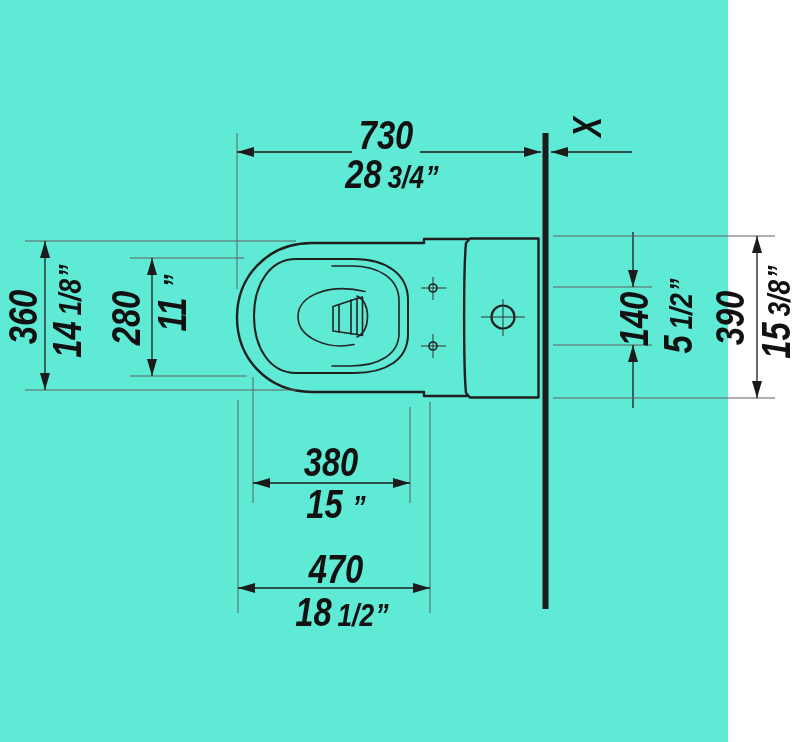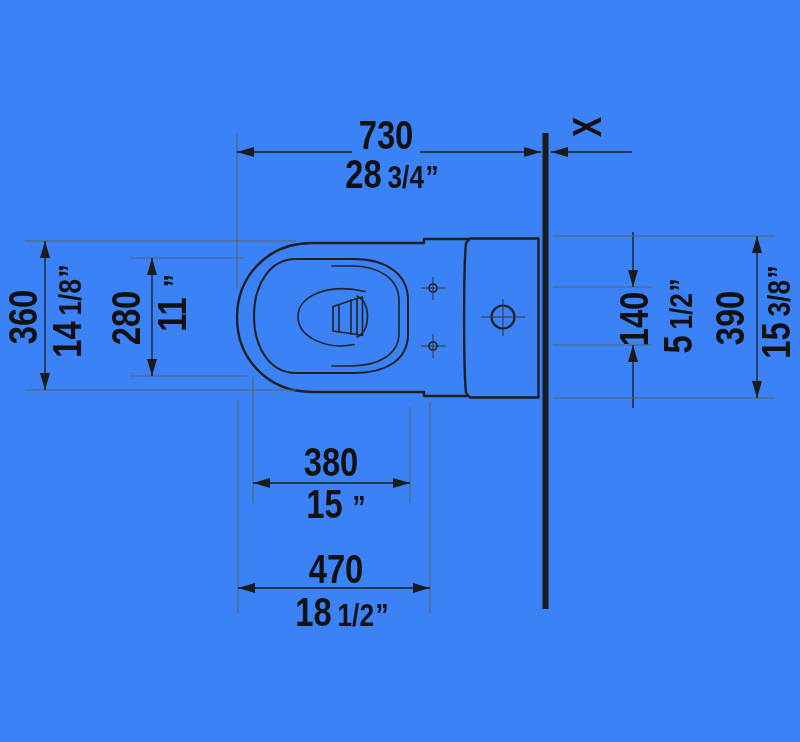--- a/index.html
+++ b/index.html
@@ -1,21 +1,22 @@
 <!DOCTYPE html>
 <html><head>
 <meta charset="utf-8">
 <style>
   html, body { margin: 0; padding: 0; background: #ffffff; }
   .stage {
     position: relative;
-    width: 800px;
+    width: 728px;
     height: 742px;
-    background: #3b82f6;
+    background: #5eead4;
     font-family: "Liberation Sans", sans-serif;
+    font-style: italic;
   }
   svg { display: block; }
   
   .outline  { fill: none; stroke: #1f1f1f; stroke-width: 2.4; stroke-linejoin: round; stroke-linecap: round; }
   .outline2 { fill: none; stroke: #1f1f1f; stroke-width: 2.0; stroke-linejoin: round; stroke-linecap: round; }
   .detail   { fill: none; stroke: #222222; stroke-width: 1.6; stroke-linejoin: round; stroke-linecap: round; }
   .ext      { fill: none; stroke: #5f5f5f; stroke-width: 1; }
   .dim      { fill: none; stroke: #1d1d1d; stroke-width: 1.3; }
   .wall     { fill: none; stroke: #1b1b1b; stroke-width: 6; }
   .arrow    { fill: #1b1b1b; stroke: none; }

